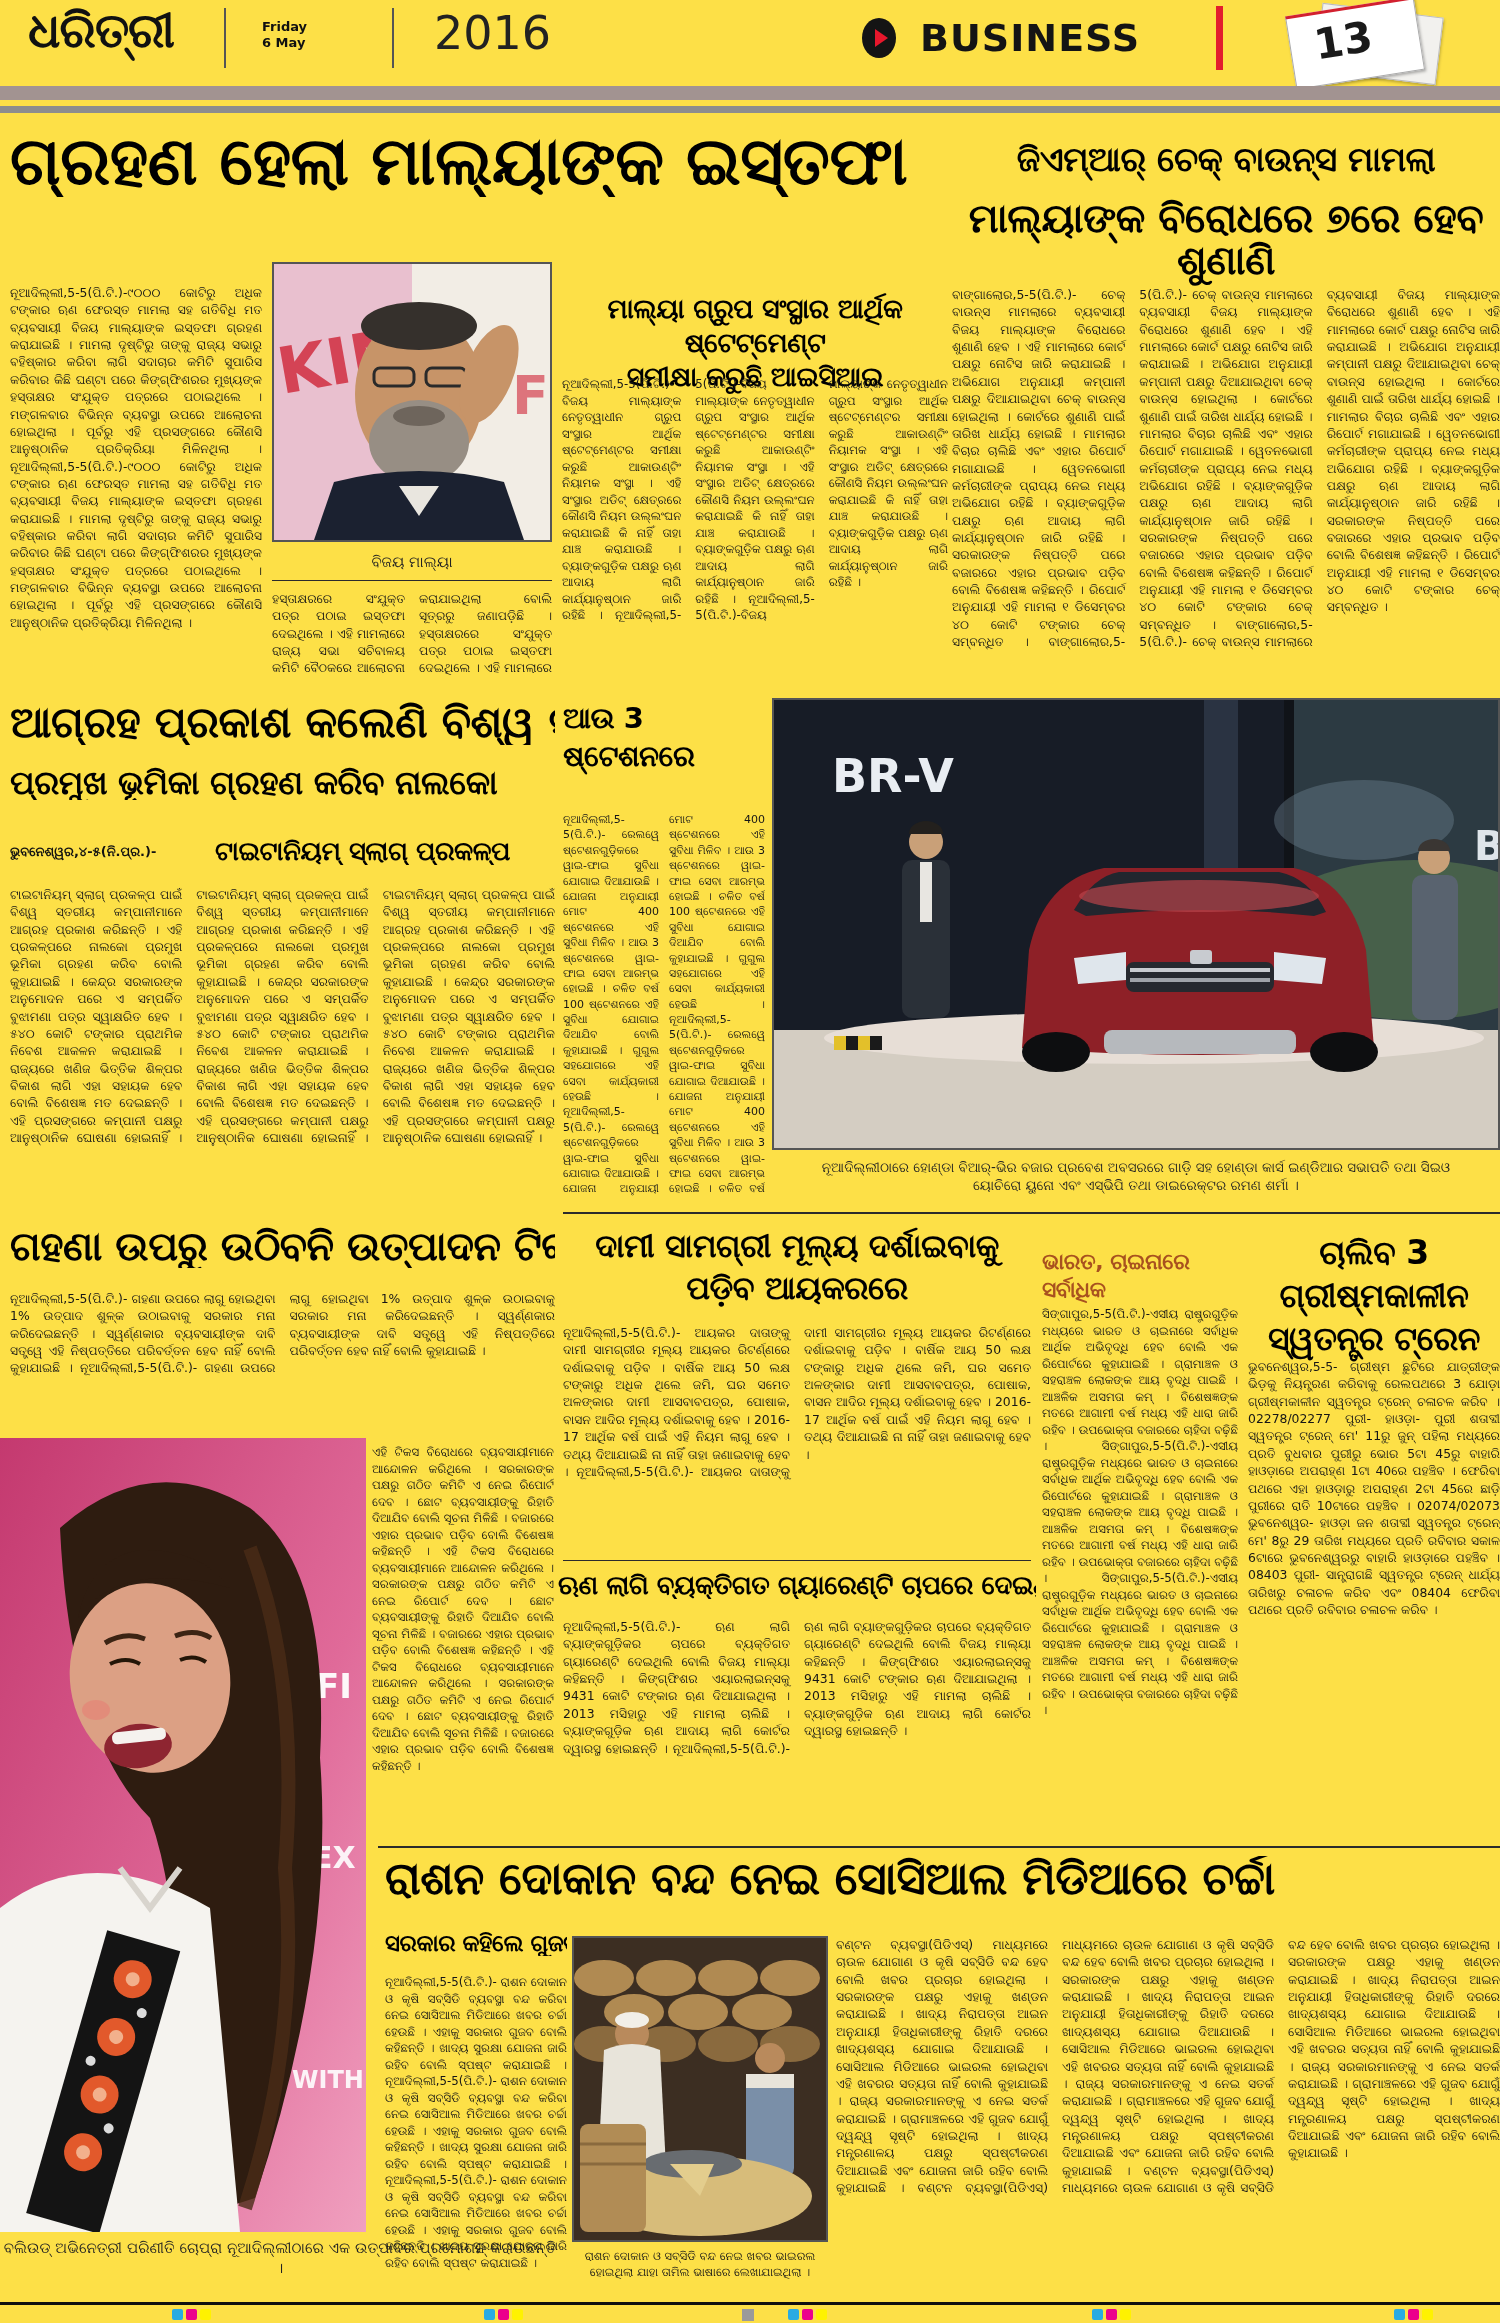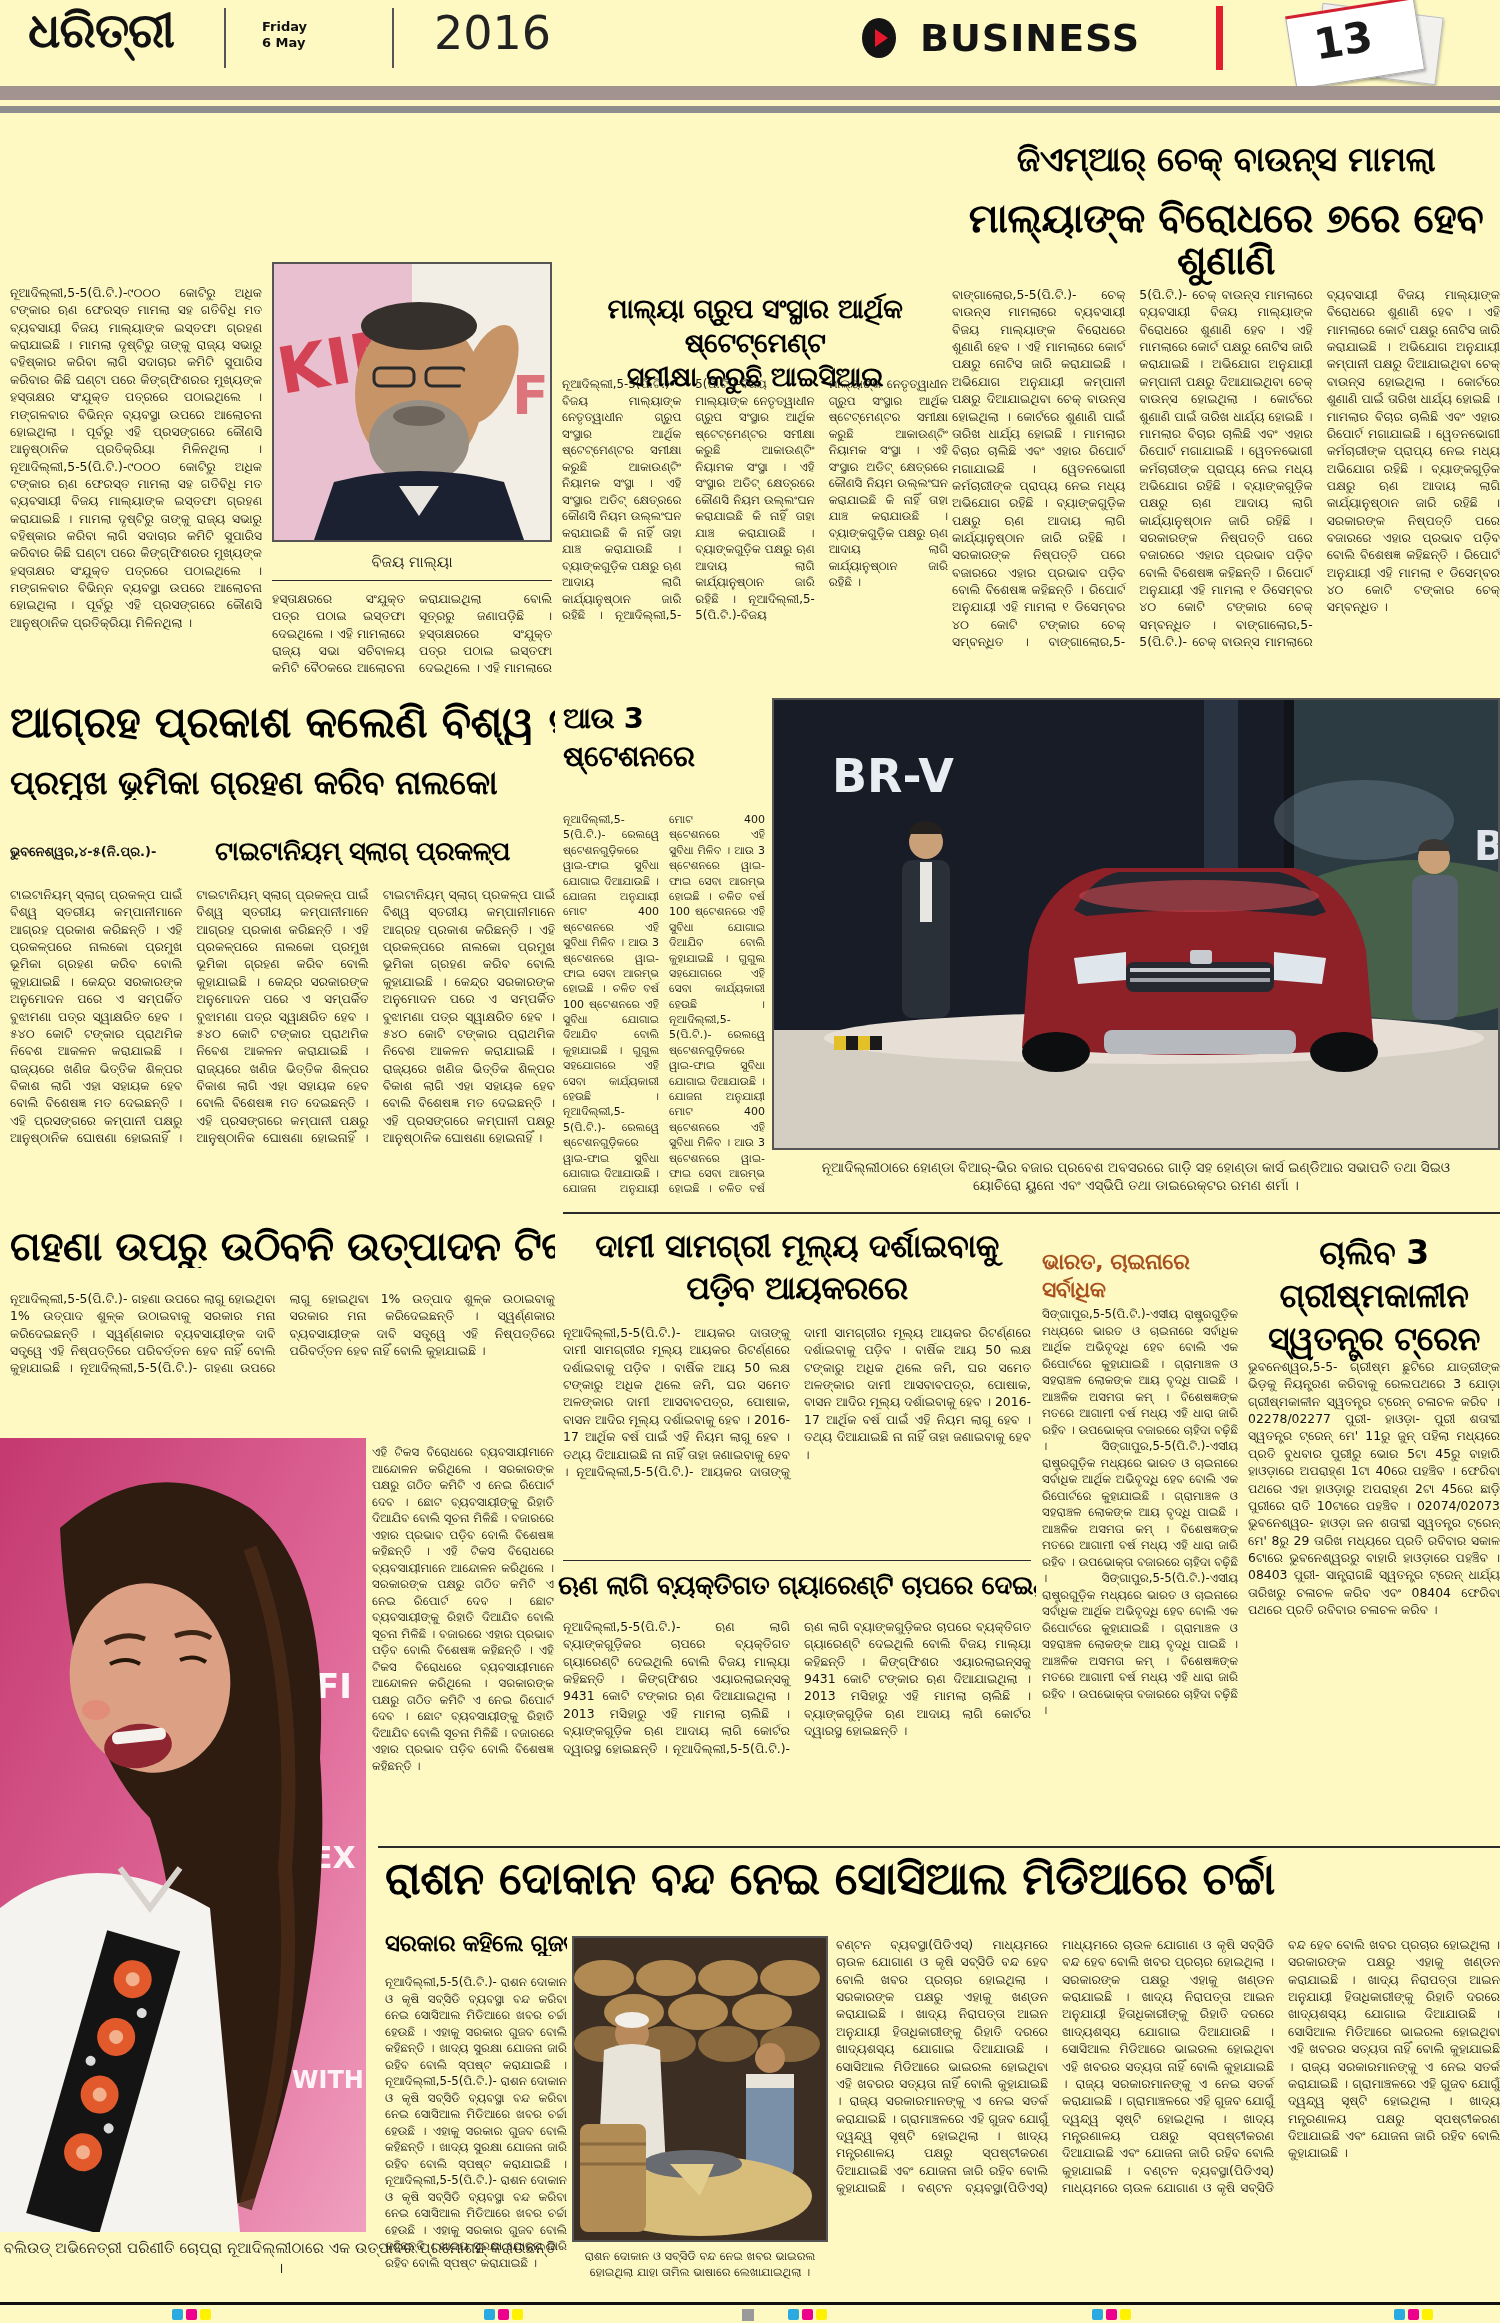--- a/index.html
+++ b/index.html
@@ -1,16 +1,16 @@
 <!DOCTYPE html>
 <html><head>
 <meta charset="utf-8">
 <style>
   html,body{margin:0;padding:0;background:#e9e7e2;}
-  .page{position:relative;width:1500px;height:2323px;background:#fef9c3;overflow:hidden;
+  .page{position:relative;width:1500px;height:2323px;background:#fde047;overflow:hidden;
         font-family:"DejaVu Sans",sans-serif;color:#111;}
   .abs{position:absolute;}
   .hl{font-weight:800;color:#000;line-height:1.04;letter-spacing:-0.5px;}
   .body-text{font-size:12.4px;line-height:1.4;text-align:justify;color:#161616;overflow:hidden;}
   .cols2{column-count:2;column-gap:14px;}
   .cols3{column-count:3;column-gap:14px;}
   .caption{font-size:13.5px;text-align:center;color:#222;line-height:1.35;}
   .rule{background:#2b2b2b;height:2px;}
   .vline{width:2px;background:#555;}
   .photo-frame{border:2px solid #555;box-sizing:border-box;background:#000;}
@@ -42,20 +42,21 @@
 
   <div class="abs" style="left:1280px;top:2px;width:180px;height:78px;">
     <div style="position:absolute;left:38px;top:8px;width:120px;height:66px;background:#f2f1ee;border:1px solid #bbb;transform:rotate(7deg);box-shadow:1px 2px 3px rgba(0,0,0,.25);"></div>
     <div style="position:absolute;left:10px;top:4px;width:128px;height:70px;background:#fff;border:1px solid #aaa;transform:rotate(-9deg);box-shadow:1px 2px 3px rgba(0,0,0,.3);border-top:3px solid #d2202f;"></div>
     <div style="position:absolute;left:34px;top:14px;font-size:42px;font-weight:700;color:#1a1a1a;transform:rotate(-9deg);">13</div>
   </div>
 
   <div class="abs" style="left:0;top:86px;width:1500px;height:14px;background:#a29391;"></div>
   <div class="abs" style="left:0;top:106px;width:1500px;height:7px;background:#8d8d8d;"></div>
 
+  <div class="abs hl nowrap" style="left:10px;top:128px;width:938px;font-size:66px;">ଗ୍ରହଣ ହେଲା ମାଲ୍ୟାଙ୍କ ଇସ୍ତଫା</div>
 
   <div class="abs body-text" style="left:10px;top:284px;width:252px;height:410px;">ନୂଆଦିଲ୍ଲୀ,5-5(ପି.ଟି.)-୯୦୦୦ କୋଟିରୁ ଅଧିକ ଟଙ୍କାର ଋଣ ଫେରସ୍ତ ମାମଲା ସହ ଗତିବିଧି ମତ ବ୍ୟବସାୟୀ ବିଜୟ ମାଲ୍ୟାଙ୍କ ଇସ୍ତଫା ଗ୍ରହଣ କରାଯାଇଛି । ମାମଲା ଦୃଷ୍ଟିରୁ ତାଙ୍କୁ ରାଜ୍ୟ ସଭାରୁ ବହିଷ୍କାର କରିବା ଲାଗି ସଦାଚାର କମିଟି ସୁପାରିସ କରିବାର କିଛି ଘଣ୍ଟା ପରେ କିଙ୍ଗ୍‌ଫିଶରର ମୁଖ୍ୟଙ୍କ ହସ୍ତାକ୍ଷର ସଂଯୁକ୍ତ ପତ୍ରରେ ପଠାଇଥିଲେ । ମଙ୍ଗଳବାର ବିଭିନ୍ନ ବ୍ୟବସ୍ଥା ଉପରେ ଆଲୋଚନା ହୋଇଥିଲା । ପୂର୍ବରୁ ଏହି ପ୍ରସଙ୍ଗରେ କୌଣସି ଆନୁଷ୍ଠାନିକ ପ୍ରତିକ୍ରିୟା ମିଳିନଥିଲା । ନୂଆଦିଲ୍ଲୀ,5-5(ପି.ଟି.)-୯୦୦୦ କୋଟିରୁ ଅଧିକ ଟଙ୍କାର ଋଣ ଫେରସ୍ତ ମାମଲା ସହ ଗତିବିଧି ମତ ବ୍ୟବସାୟୀ ବିଜୟ ମାଲ୍ୟାଙ୍କ ଇସ୍ତଫା ଗ୍ରହଣ କରାଯାଇଛି । ମାମଲା ଦୃଷ୍ଟିରୁ ତାଙ୍କୁ ରାଜ୍ୟ ସଭାରୁ ବହିଷ୍କାର କରିବା ଲାଗି ସଦାଚାର କମିଟି ସୁପାରିସ କରିବାର କିଛି ଘଣ୍ଟା ପରେ କିଙ୍ଗ୍‌ଫିଶରର ମୁଖ୍ୟଙ୍କ ହସ୍ତାକ୍ଷର ସଂଯୁକ୍ତ ପତ୍ରରେ ପଠାଇଥିଲେ । ମଙ୍ଗଳବାର ବିଭିନ୍ନ ବ୍ୟବସ୍ଥା ଉପରେ ଆଲୋଚନା ହୋଇଥିଲା । ପୂର୍ବରୁ ଏହି ପ୍ରସଙ୍ଗରେ କୌଣସି ଆନୁଷ୍ଠାନିକ ପ୍ରତିକ୍ରିୟା ମିଳିନଥିଲା ।</div>
 
   <div class="abs photo-frame" style="left:272px;top:262px;width:280px;height:280px;">
     <svg width="276" height="276" viewBox="0 0 276 276">
       <rect width="138" height="276" fill="#e9c0cf"></rect>
         <rect x="138" width="138" height="276" fill="#f2ede5"></rect>
       <text x="8" y="130" font-size="64" font-weight="bold" fill="#d02537" opacity="0.8" transform="rotate(-10 8 130)">KIN</text>
       <text x="238" y="150" font-size="54" font-weight="bold" fill="#d02537" opacity="0.6">F</text>
       <ellipse cx="145" cy="130" rx="64" ry="80" fill="#c79468"></ellipse>

